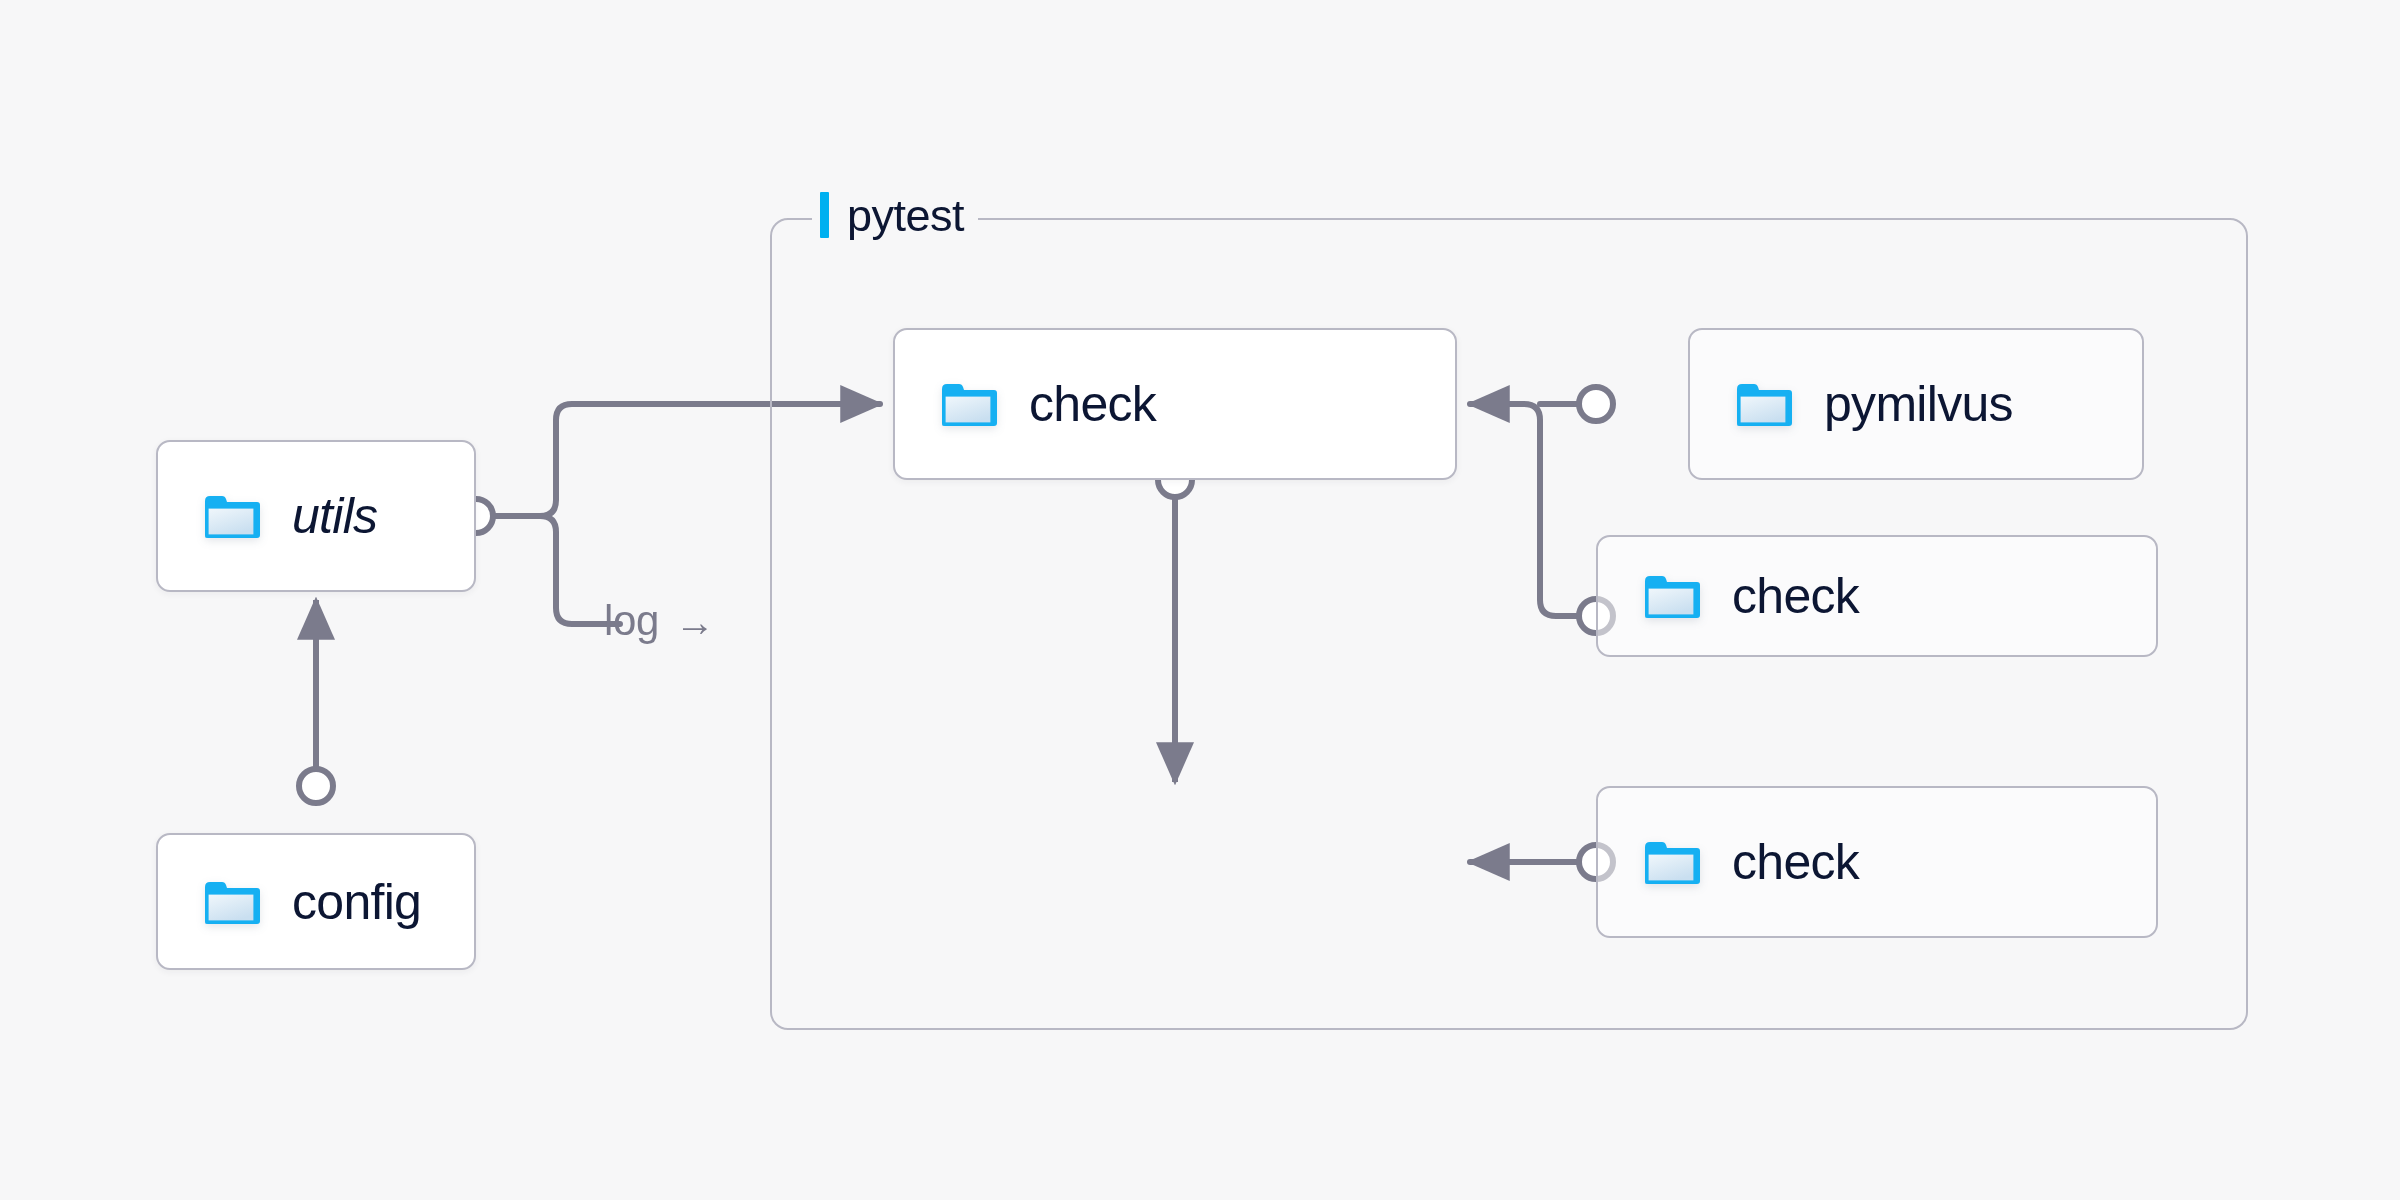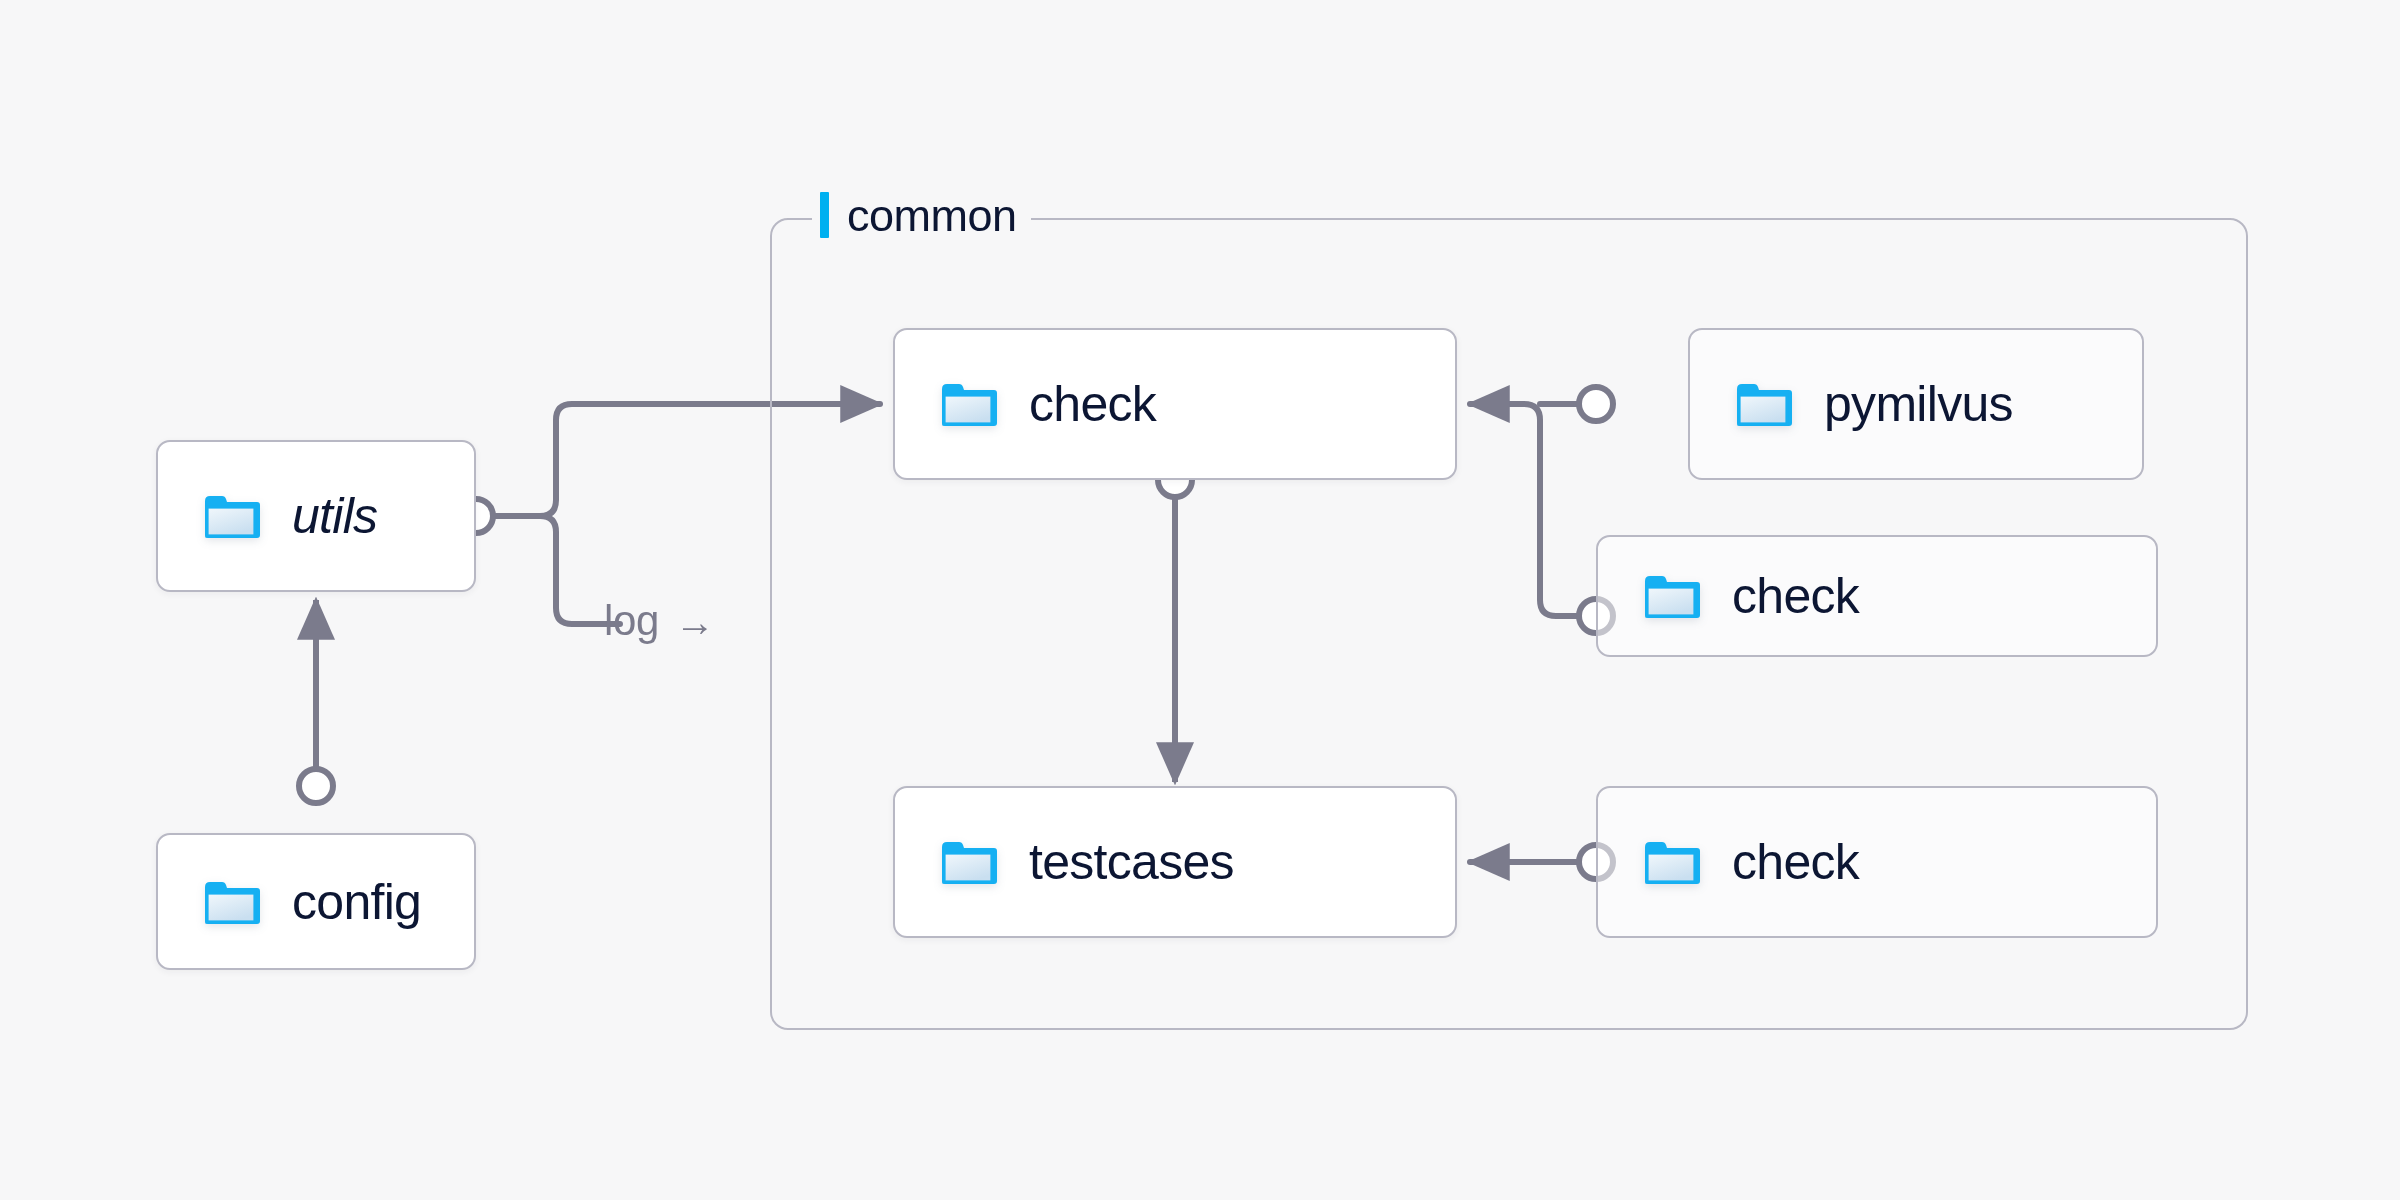--- a/index.html
+++ b/index.html
@@ -153,21 +153,21 @@
     <g>
       <path d="M 1580 862 L 1470 862" fill="none" stroke="#7b7b8c" stroke-width="6" stroke-linecap="round" marker-end="url(#arrowhead)"></path>
       <circle cx="1596" cy="862" r="17" fill="#ffffff" stroke="#7b7b8c" stroke-width="6"></circle>
     </g>
   </svg>
 
   <div class="group-box" style="left:770px; top:218px; width:1478px; height:812px;"></div>
 
   <div class="group-label" style="left:812px; top:185px;">
     <span class="group-accent"></span>
-    <span class="group-title">common</span>
+    <span class="group-title">pytest</span>
   </div>
 
   <div class="node solid" style="left:156px; top:440px; width:320px; height:152px;font-style:italic;">
     <span class="folder-icon">
       <svg viewBox="0 0 58 50" width="58" height="50" xmlns="http://www.w3.org/2000/svg">
         <defs>
           <linearGradient id="fg1" x1="0" y1="0" x2="0.5" y2="1">
             <stop offset="0%" stop-color="#f2f8fc"></stop>
             <stop offset="100%" stop-color="#c9dff0"></stop>
           </linearGradient>
@@ -204,35 +204,20 @@
             <stop offset="100%" stop-color="#c9dff0"></stop>
           </linearGradient>
         </defs>
         <path d="M3 10 q0-5 5-5 h12 q3 0 4 3 l1 3 h30 q3 0 3 3 v30 q0 3-3 3 H6 q-3 0-3-3 z" fill="#16b0f2"></path>
         <rect x="5" y="16" width="48" height="29" fill="url(#fg3)" stroke="#16b0f2" stroke-width="3.2"></rect>
       </svg>
     </span>
     <span class="node-label">check</span>
   </div>
 
-  <div class="node solid" style="left:893px; top:786px; width:564px; height:152px;">
-    <span class="folder-icon">
-      <svg viewBox="0 0 58 50" width="58" height="50" xmlns="http://www.w3.org/2000/svg">
-        <defs>
-          <linearGradient id="fg4" x1="0" y1="0" x2="0.5" y2="1">
-            <stop offset="0%" stop-color="#f2f8fc"></stop>
-            <stop offset="100%" stop-color="#c9dff0"></stop>
-          </linearGradient>
-        </defs>
-        <path d="M3 10 q0-5 5-5 h12 q3 0 4 3 l1 3 h30 q3 0 3 3 v30 q0 3-3 3 H6 q-3 0-3-3 z" fill="#16b0f2"></path>
-        <rect x="5" y="16" width="48" height="29" fill="url(#fg4)" stroke="#16b0f2" stroke-width="3.2"></rect>
-      </svg>
-    </span>
-    <span class="node-label">testcases</span>
-  </div>
 
   <div class="node ghost" style="left:1688px; top:328px; width:456px; height:152px;">
     <span class="folder-icon">
       <svg viewBox="0 0 58 50" width="58" height="50" xmlns="http://www.w3.org/2000/svg">
         <defs>
           <linearGradient id="fg5" x1="0" y1="0" x2="0.5" y2="1">
             <stop offset="0%" stop-color="#f2f8fc"></stop>
             <stop offset="100%" stop-color="#c9dff0"></stop>
           </linearGradient>
         </defs>

